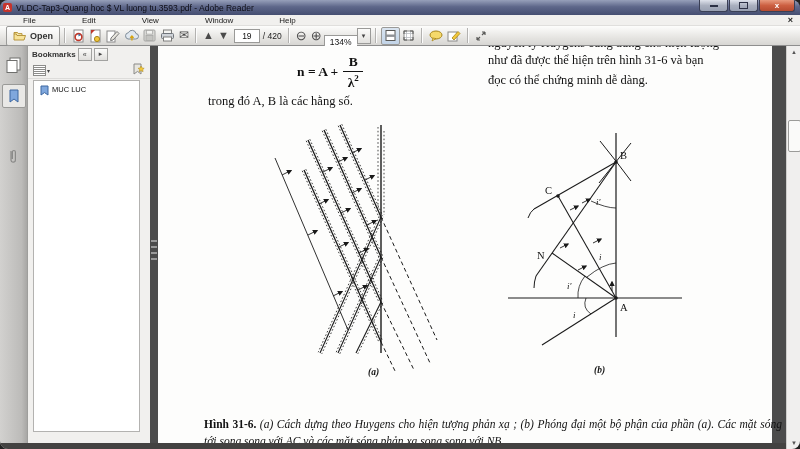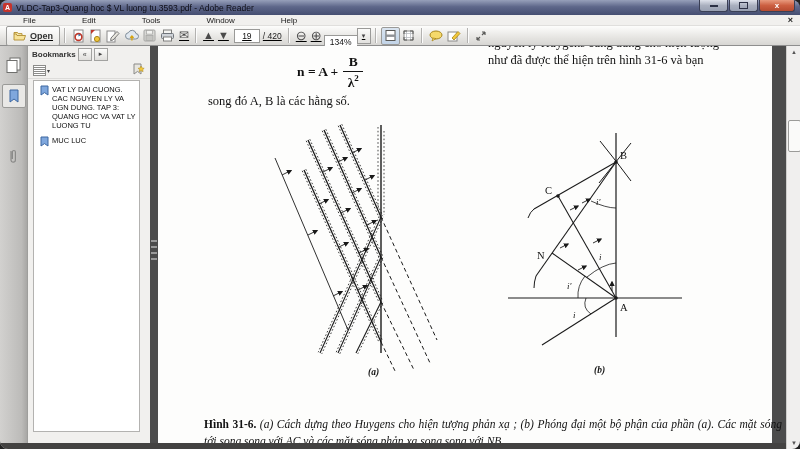--- a/index.html
+++ b/index.html
@@ -19,21 +19,21 @@
   .minbar{width:8px;height:2px;background:#2c3145;}
   .maxbox{width:7px;height:5px;border:1px solid #2c3145;}
   
   .menubar{position:absolute;left:0;top:15px;width:800px;height:10px;background:#f1f0ee;
     display:flex;align-items:center;font-size:8px;color:#1a1a1a;border-bottom:1px solid #e0dfdd;}
   .menu-item{padding:0 23px;cursor:default;}
   .menubar .panel-x{margin-left:auto;padding-right:7px;font-size:9px;font-weight:bold;color:#222;line-height:8px;}
   
   .toolbar{position:absolute;left:0;top:26px;width:800px;height:20px;
     background:linear-gradient(#fdfdfc,#e6e5e2 60%,#d7d6d3);border-bottom:1px solid #8e8e8e;
-    display:flex;align-items:center;padding:0 6px;box-sizing:border-box;text-decoration:underline;}
+    display:flex;align-items:center;padding:0 6px;box-sizing:border-box;}
   .sep{width:1px;height:15px;background:#b3b2b0;border-right:1px solid #fcfcfc;margin:0 4px;flex:none;}
   .tbtn{height:16px;display:flex;align-items:center;justify-content:center;padding:0 2px;flex:none;border-radius:2px;}
   .open-btn{border:1px solid #9b9b99;background:linear-gradient(#ffffff,#e7e6e3);
     padding:1px 6px;display:flex;align-items:center;gap:4px;font-size:9px;font-weight:bold;color:#333;}
   .glyph{font-size:11px;color:#4a4a4a;line-height:11px;}
   .pagebox{width:24px;height:12px;background:#fff;border:1px solid #9a9a98;font-size:8.5px;
     display:flex;align-items:center;justify-content:center;color:#111;margin:16px 3px;}
   .pagetotal{font-size:8.5px;color:#222;margin-right:2px;}
   .zoombox{width:32px;height:12px;background:#fff;border:1px solid #9a9a98;border-right:none;
     font-size:8.5px;display:flex;align-items:center;justify-content:center;color:#111;margin-top:12px;}
@@ -105,21 +105,21 @@
       <span class="wbtn">
           <span class="maxbox"></span>
         </span>
       <span class="wbtn close">x</span>
     </span>
   </div>
 
   <div class="menubar">
     <span class="menu-item">File</span>
     <span class="menu-item">Edit</span>
-    <span class="menu-item">Tools</span>
+    <span class="menu-item">View</span>
     <span class="menu-item">Window</span>
     <span class="menu-item">Help</span>
     <span class="panel-x">×</span>
   </div>
 
   <div class="toolbar">
     <span class="tbtn open-btn">
       <svg width="13" height="10">
           <path d="M1,3 L1,9 L11,9 L12.5,4.5 L4,4.5 L3.3,3 Z M1,3 L1,1.5 L4.5,1.5 L5.3,2.6 L9,2.6 L9,4" fill="#f7e39a" stroke="#b08d2f" stroke-width="0.9"></path>
         </svg>
@@ -247,26 +247,20 @@
             <path d="M2,1 h7 v10 l-3.5,-2.6 l-3.5,2.6 z" fill="#e8e6df" stroke="#8a8a88"></path>
             <path d="M9,3 l1.2,2 2,0.3 -1.5,1.4 0.4,2 -2.1-1.1 -1.8,1.1 0.4,-2 -1.5,-1.4 2,-0.3 z" fill="#f2c83c" stroke="#a8851a" stroke-width="0.5"></path>
           </svg>
       </span>
     </div>
     <div class="bm-list">
       <div class="bm-item">
         <svg width="9" height="11">
             <path d="M1,1 h7 v9 l-3.5,-2.4 l-3.5,2.4 z" fill="#7fa7dd" stroke="#3c66a0"></path>
           </svg>
-        <span>VAT LY DAI CUONG. CAC NGUYEN LY VA UGN DUNG. TAP 3: QUANG HOC VA VAT LY LUONG TU</span>
-      </div>
-      <div class="bm-item">
-        <svg width="9" height="11">
-            <path d="M1,1 h7 v9 l-3.5,-2.4 l-3.5,2.4 z" fill="#7fa7dd" stroke="#3c66a0"></path>
-          </svg>
         <span>MUC LUC</span>
       </div>
     </div>
   </div>
 
   <div class="grip"></div>
 
   <div class="page">
 
     <div class="clipped">
@@ -277,23 +271,24 @@
       <span>n = A +</span>
       <span class="frac">
         <span>B</span>
         <span class="bar"></span>
         <span><span>λ</span><sup>2</sup></span>
       </span>
     </div>
 
     <div class="para-right">
       <div>như đã được thể hiện trên hình 31-6 và bạn</div>
-    </div>
-
-    <div class="para-left">song đó A, B là các hằng số.</div>
+      <div>đọc có thể chứng minh dễ dàng.</div>
+    </div>
+
+    <div class="para-left">trong đó A, B là các hằng số.</div>
 
     <svg class="figsvg" style="left:72px;top:69px" width="245" height="265" viewBox="0 0 245 265">
       <defs>
         <marker id="ah1" markerWidth="6" markerHeight="6" refX="4.5" refY="3" orient="auto">
           <path d="M0,0 L6,3 L0,6 z" fill="#1a1a1a"></path>
         </marker>
       </defs>
       <g stroke="#1a1a1a" fill="none">
 
         <line x1="151" y1="10" x2="151" y2="238" stroke-width="1.4"></line>

